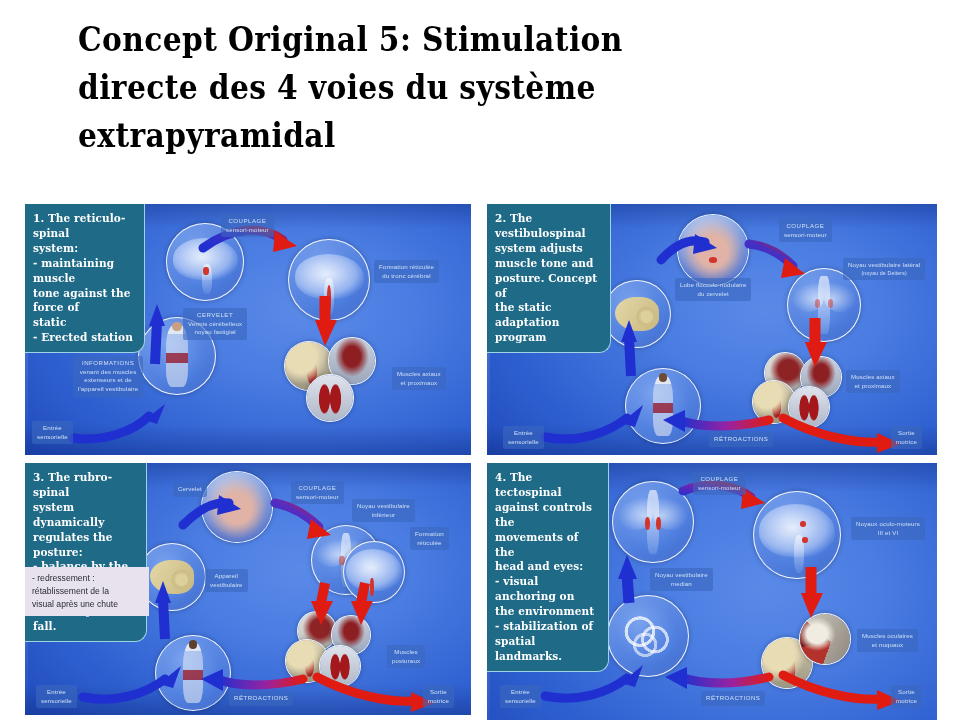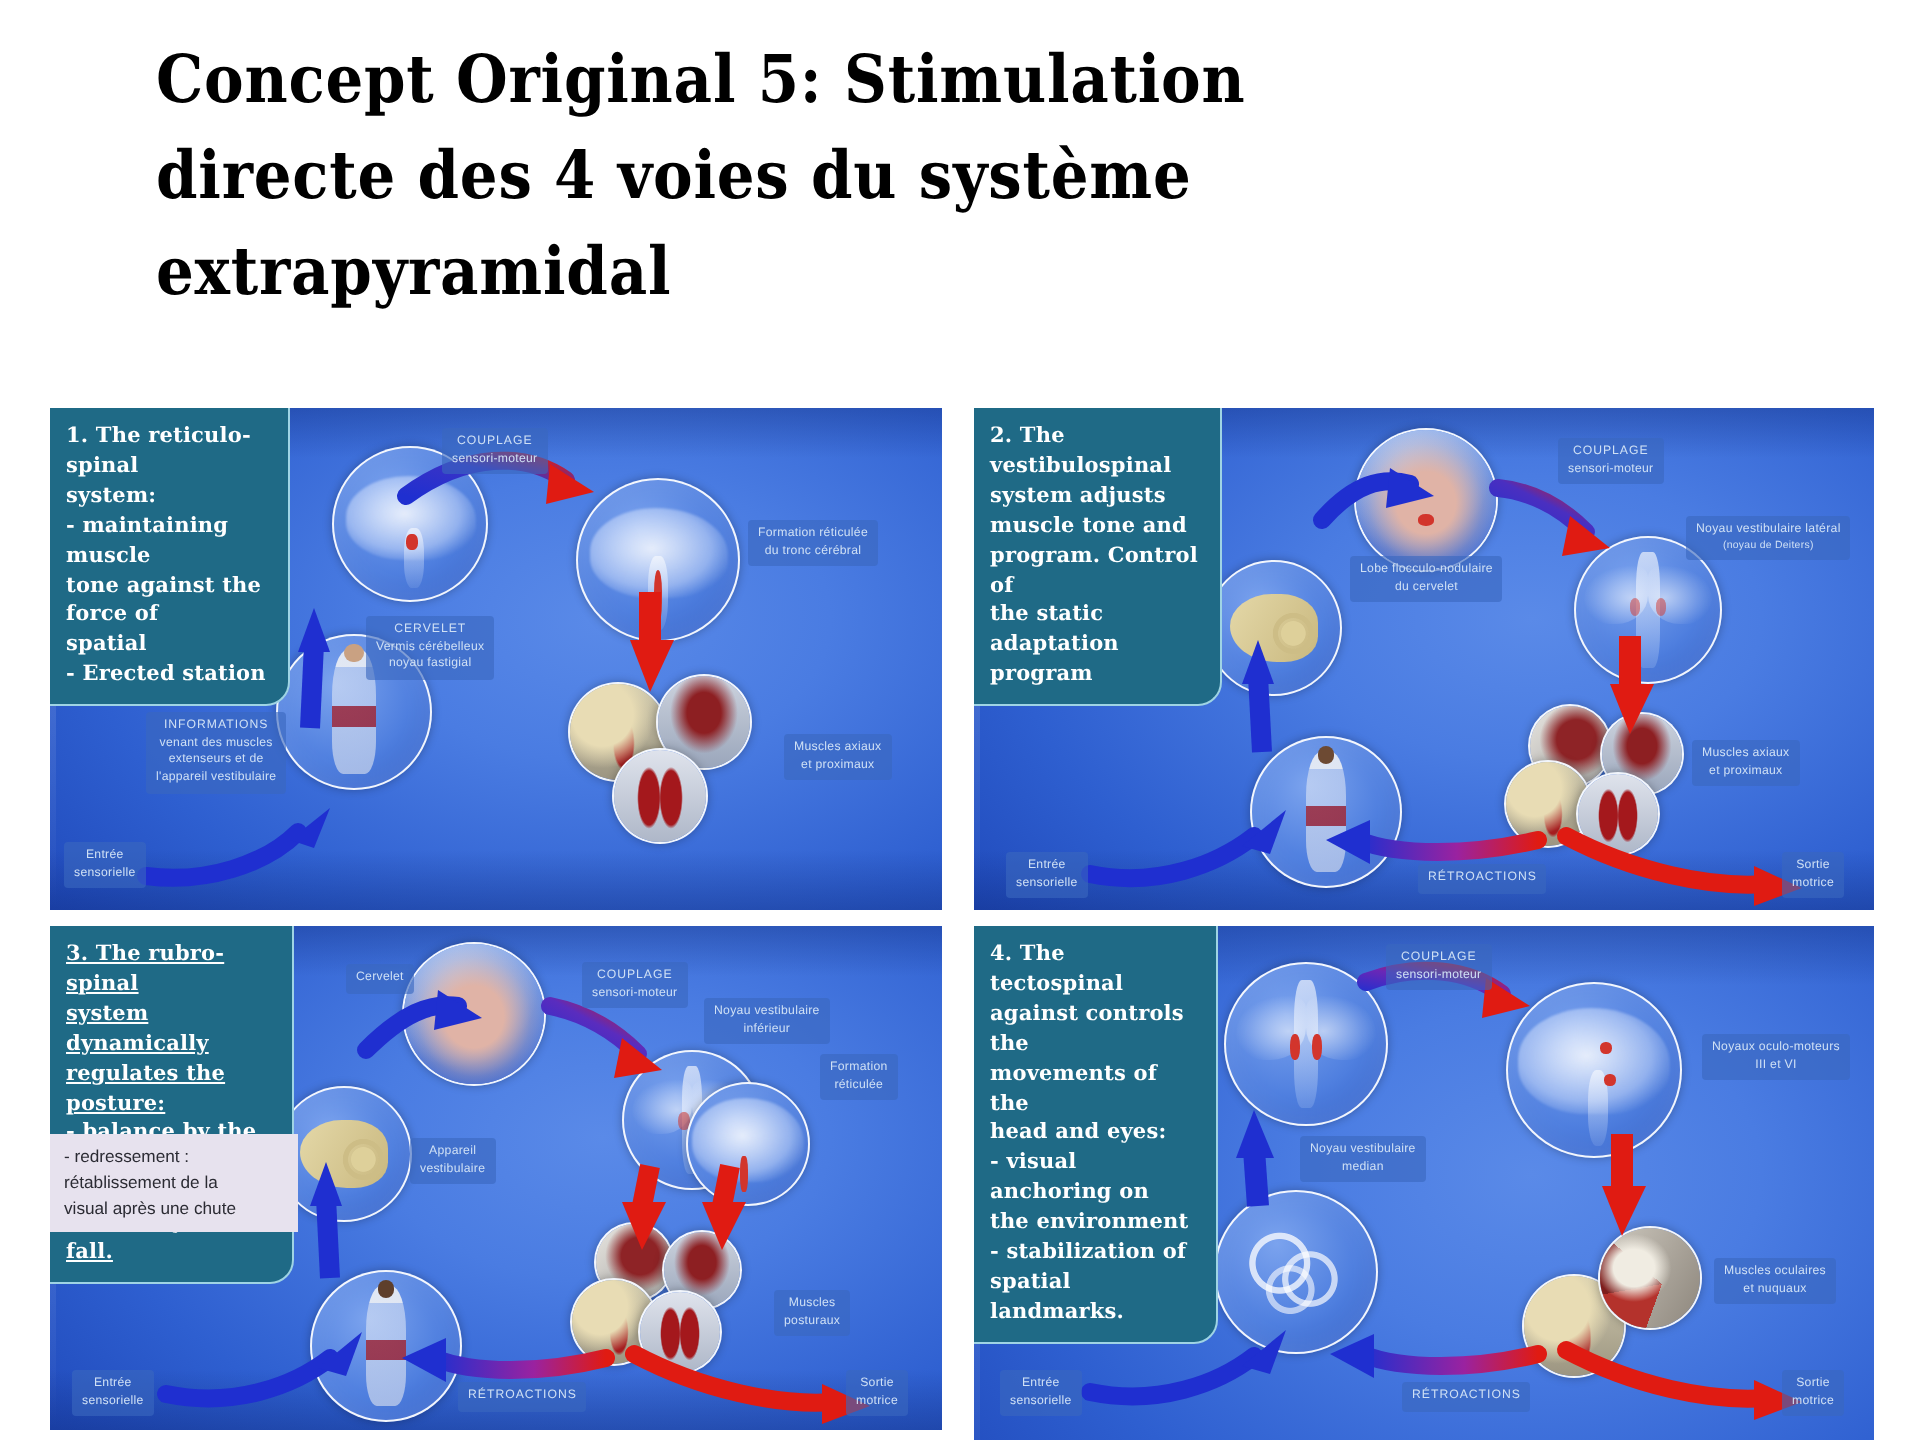--- a/index.html
+++ b/index.html
@@ -265,21 +265,21 @@
   <div class="tag" style="left:7px;top:217px;">
     <b>Entrée</b>
     <b>sensorielle</b>
   </div>
 
   <div class="headbox" style="width:120px;">
     <span>1. The reticulo-spinal</span>
     <span>system:</span>
     <span>- maintaining muscle</span>
     <span>tone against the force of</span>
-    <span>spatial</span>
+    <span>static</span>
     <span>- Erected station</span>
   </div>
 </div>
 
 <div class="panel p2">
   <div class="edgeline"></div>
 
   <svg class="arrows" viewBox="0 0 450 251">
     <defs>
       <linearGradient id="g2a" x1="0" y1="1" x2="1" y2="0">
@@ -376,21 +376,21 @@
   </div>
   <div class="tag" style="left:404px;top:222px;">
     <b>Sortie</b>
     <b>motrice</b>
   </div>
 
   <div class="headbox" style="width:124px;">
     <span>2. The vestibulospinal</span>
     <span> system adjusts</span>
     <span>muscle tone and</span>
-    <span>program. Control of</span>
+    <span>posture. Concept of</span>
     <span>the static adaptation</span>
     <span>program</span>
   </div>
 </div>
 
 <div class="panel p3">
   <div class="edgeline"></div>
 
   <svg class="arrows" viewBox="0 0 446 252">
     <defs>
@@ -485,21 +485,21 @@
   </div>
   <div class="tag" style="left:11px;top:222px;">
     <b>Entrée</b>
     <b>sensorielle</b>
   </div>
   <div class="tag" style="left:398px;top:222px;">
     <b>Sortie</b>
     <b>motrice</b>
   </div>
 
-  <div class="headbox" style="width:122px;text-decoration:underline;">
+  <div class="headbox" style="width:122px;">
     <span>3. The rubro-spinal</span>
     <span>system dynamically</span>
     <span>regulates the posture:</span>
     <span>- balance by the upper</span>
     <span> limbs</span>
     <span>- recovery after fall.</span>
   </div>
 
   <div class="notebox" style="left:0px;top:104px;width:124px;">
     <span>- redressement :</span>

